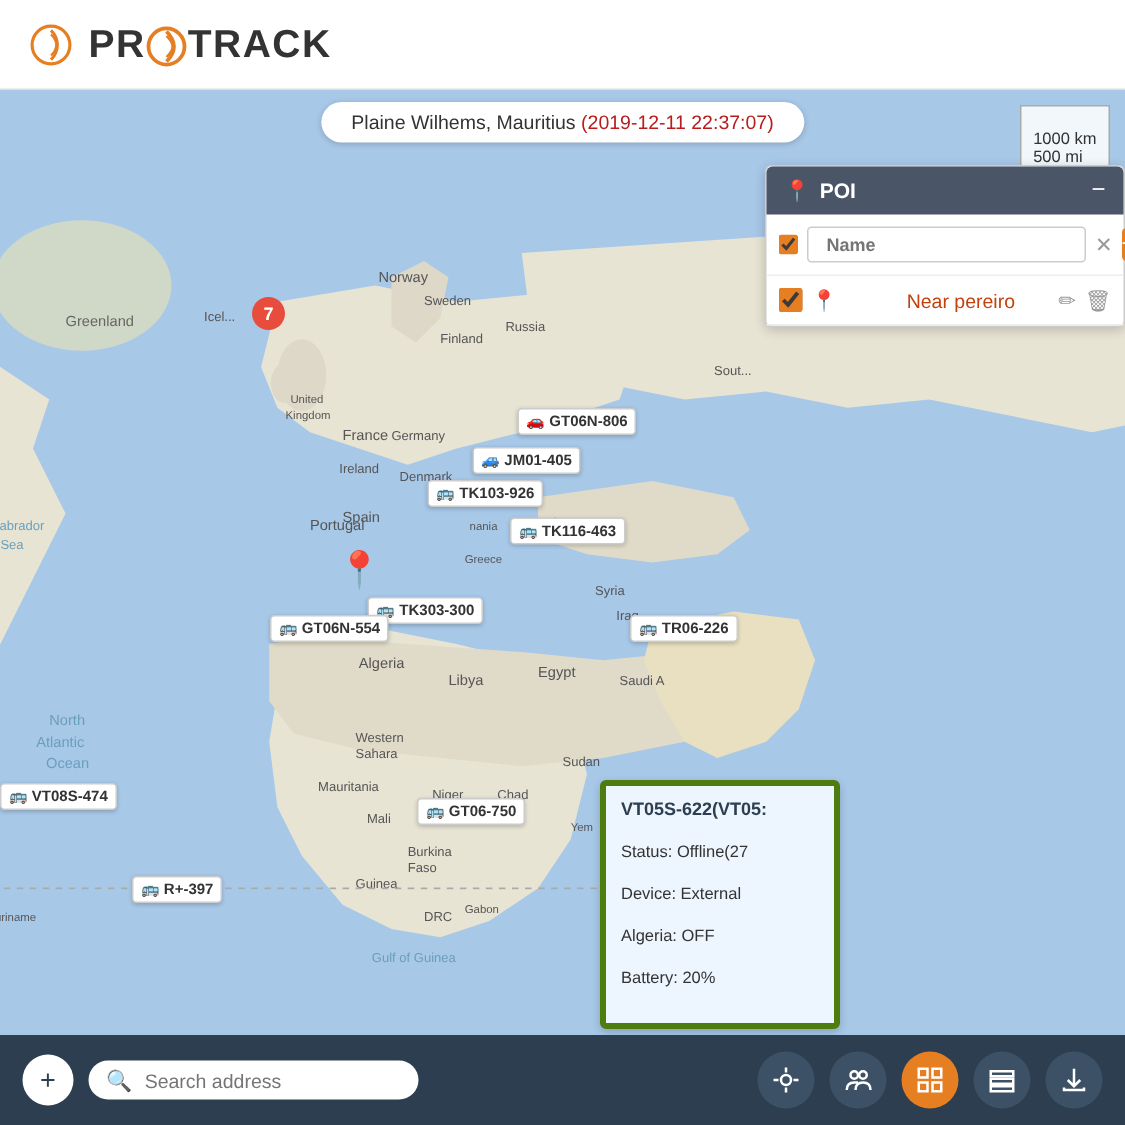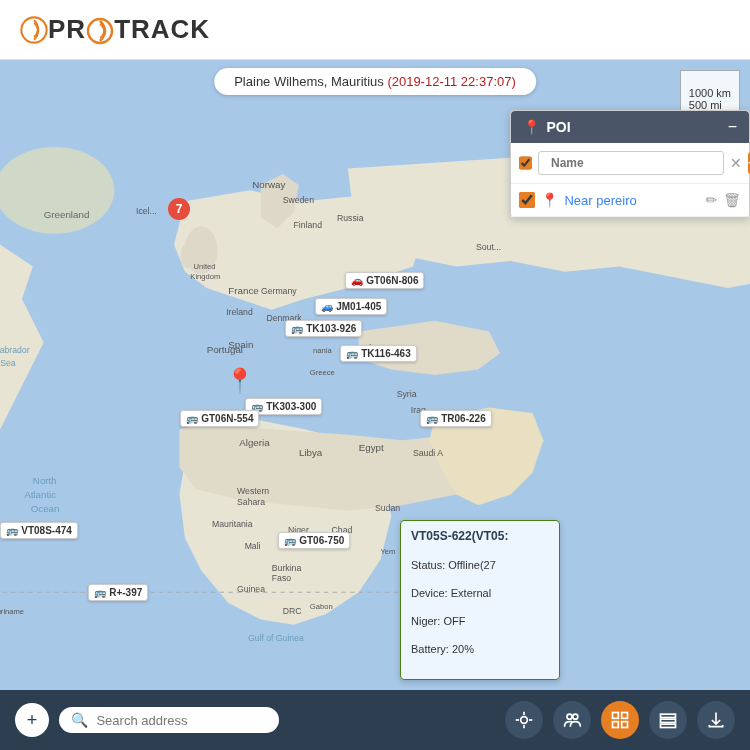--- a/index.html
+++ b/index.html
@@ -10,21 +10,21 @@
       height: 60px;
       background: #fff;
       display: flex;
       align-items: center;
       padding: 0 20px;
       border-bottom: 1px solid #ddd;
     }
     .logo-container {
       display: flex;
       align-items: center;
-      gap: 0;
+      gap: 11px;
     }
     .logo-text {
       font-size: 26px;
       font-weight: 900;
       color: #333;
       letter-spacing: 1px;
       text-transform: uppercase;
     }
     .logo-icon {
       width: 28px;
@@ -199,39 +199,40 @@
     .poi-item-row {
       display: flex;
       align-items: center;
       padding: 8px;
       gap: 6px;
       border-bottom: 1px solid #eee;
     }
     .poi-item-label {
       flex: 1;
       font-size: 13px;
-      color: #3b82f6;
+      color: #c2410c;
+      margin-left: 40px;
     }
     .poi-item-icon {
       color: #e74c3c;
       font-size: 14px;
     }
     .poi-action-btn {
       color: #999;
       font-size: 14px;
       cursor: pointer;
       background: none;
       border: none;
     }
 
     
     .vehicle-info-popup {
       position: absolute;
       background: rgba(240,248,255,0.95);
-      border: 1px solid #4d7c0f;
+      border: 4px solid #4d7c0f;
       border-radius: 4px;
       padding: 8px 10px;
       font-size: 11px;
       color: #333;
       z-index: 15;
       min-width: 160px;
       box-shadow: 0 2px 6px rgba(0,0,0,0.2);
     }
     .vehicle-info-popup .v-name {
       font-weight: bold;
@@ -465,21 +466,21 @@
     <span style="color:#3498db;">🚌</span> GT06-750
   </div>
   <div class="vehicle-tag" style="left:88px; top:524px;">
     <span style="color:#3498db;">🚌</span> R+-397
   </div>
 
   <div class="vehicle-info-popup" style="left:400px; top:460px;">
     <div class="v-name">VT05S-622(VT05:</div>
     <div class="v-row">Status: Offline(27</div>
     <div class="v-row">Device: External</div>
-    <div class="v-row">Niger: OFF</div>
+    <div class="v-row">Algeria: OFF</div>
     <div class="v-row">Battery: 20%</div>
   </div>
 
   <div class="poi-panel">
     <div class="poi-header">
       <div class="poi-header-left">
         <span>📍</span>
         <span>POI</span>
       </div>
       <button class="poi-minimize">−</button>

